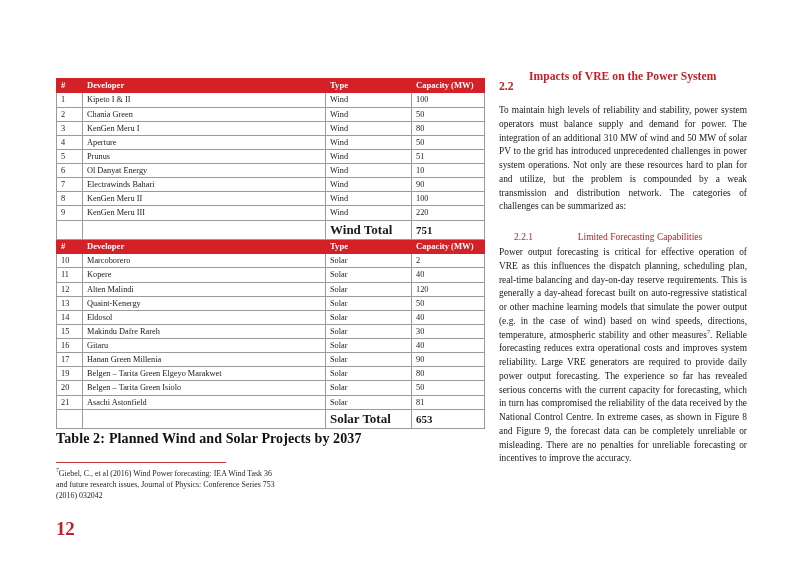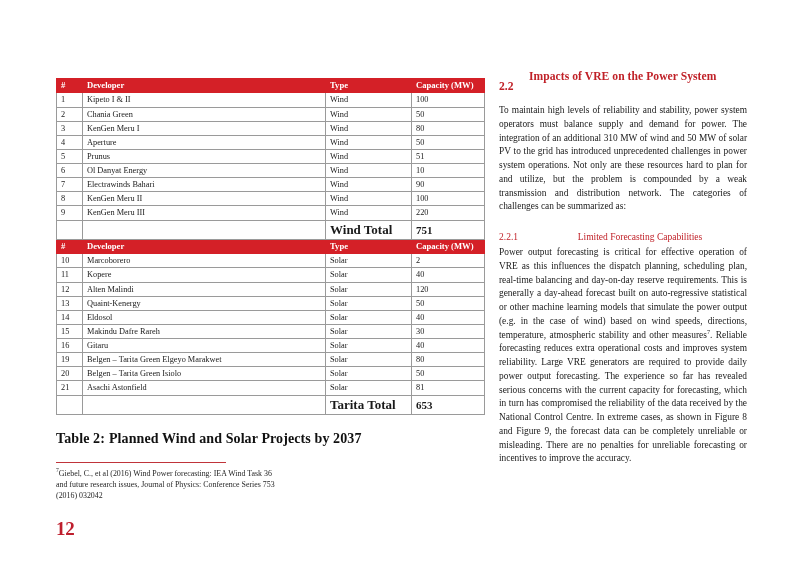--- a/index.html
+++ b/index.html
@@ -172,21 +172,21 @@
 
   .h3 {
     position: absolute;
     left: 0;
     top: 232px;
     width: 248px;
     color: #C02128;
     font-size: 9.5px;
     display: flex;
   }
-  .h3 .num { width: 34px; flex: 0 0 34px; }
+  .h3 .num { width: 34px; flex: 0 0 34px; text-align: right; }
   .h3 .txt { flex: 1; text-align: center; }
 
   .para-2 {
     position: absolute;
     left: 0;
     top: 246px;
     width: 248px;
   }
 </style>
 </head>
@@ -311,20 +311,26 @@
           <td class="c-type">Solar</td>
           <td class="c-cap">30</td>
         </tr>
         <tr>
           <td class="c-num">16</td>
           <td class="c-dev">Gitaru</td>
           <td class="c-type">Solar</td>
           <td class="c-cap">40</td>
         </tr>
         <tr>
+          <td class="c-num">17</td>
+          <td class="c-dev">Hanan Green Millenia</td>
+          <td class="c-type">Solar</td>
+          <td class="c-cap">90</td>
+        </tr>
+        <tr>
           <td class="c-num">19</td>
           <td class="c-dev">Belgen – Tarita Green Elgeyo Marakwet</td>
           <td class="c-type">Solar</td>
           <td class="c-cap">80</td>
         </tr>
         <tr>
           <td class="c-num">20</td>
           <td class="c-dev">Belgen – Tarita Green Isiolo</td>
           <td class="c-type">Solar</td>
           <td class="c-cap">50</td>
@@ -332,21 +338,21 @@
         <tr>
           <td class="c-num">21</td>
           <td class="c-dev">Asachi Astonfield</td>
           <td class="c-type">Solar</td>
           <td class="c-cap">81</td>
         </tr>
 
         <tr class="total-row">
           <td class="c-num blank-cell"></td>
           <td class="c-dev blank-cell"></td>
-          <td class="c-type total-label">Tarita Total</td>
+          <td class="c-type total-label">Solar Total</td>
           <td class="c-cap total-value">653</td>
         </tr>
 
       </tbody>
     </table>
 
     <div class="table-caption">
       <span class="cap-label">Table 2:</span><span>Planned Wind and Solar Projects by 2037</span>
     </div>
 

